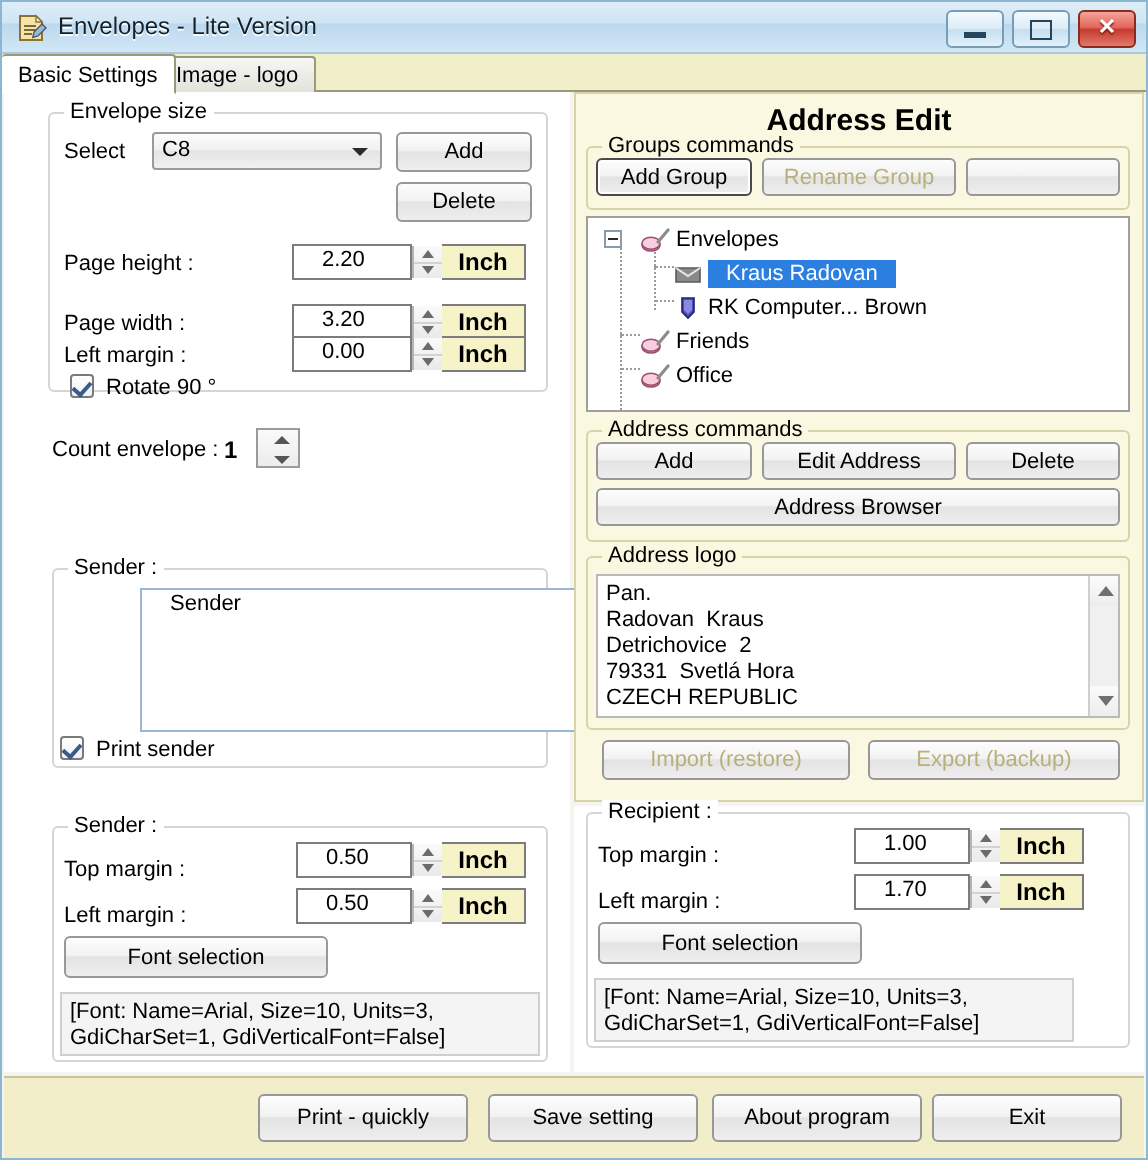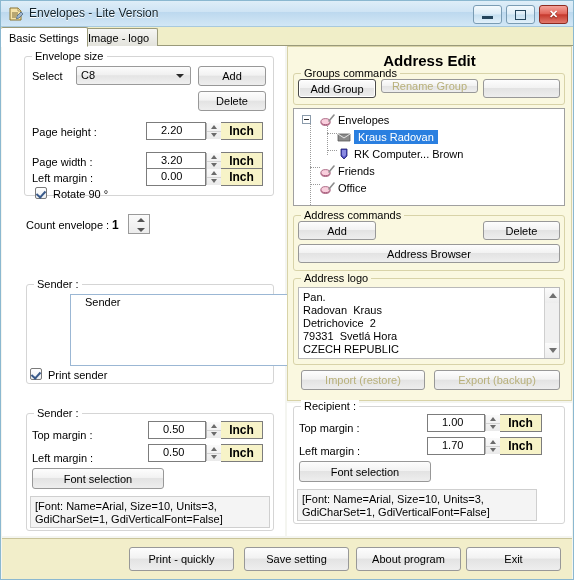--- a/index.html
+++ b/index.html
@@ -163,21 +163,21 @@
     border:solid #3a5a8a;border-width:0 2px 2px 0;transform:rotate(42deg);
   }
 
   
   .tree{
     position:absolute;box-sizing:border-box;background:#ffffff;border:1px solid #a0a0a0;
     overflow:hidden;
   }
   .tnode{position:absolute;font-size:11px;white-space:nowrap;}
   .tnode .tlabel{position:absolute;left:20px;top:0;line-height:14px;}
-  .tnode .tlabel.sel{background:#2a7fe0;color:#fff;padding:0 4px;left:18px;}
+  .tnode .tlabel.sel{background:#2a7fe0;color:#fff;padding:0 9px;left:18px;}
   .expander{
     position:absolute;left:0;top:2px;width:9px;height:9px;box-sizing:border-box;
     border:1px solid #8b9bab;background:#fff;cursor:pointer;
   }
   .expander:before{content:"";position:absolute;left:1px;top:3px;width:5px;height:1px;background:#2a2a2a;}
   .dline{position:absolute;background:transparent;border-top:1px dotted #9a9a9a;height:0;}
   .dlinev{position:absolute;border-left:1px dotted #9a9a9a;width:0;}
 
   
   .avtext{position:absolute;font-size:11px;line-height:13px;white-space:pre;}
@@ -361,21 +361,21 @@
   <div class="right-pane">
 
     <div class="lbl lbl-b" style="left:0;right:0;top:5px;width:100%;text-align:center;font-size:15px;">Address Edit</div>
 
     <div class="gbox" style="left:5px;top:26px;width:272px;height:32px;background:#faf8e0;">
       <span class="legend" style="background:#faf8e0;">Groups commands</span>
     </div>
     <div class="btn focus" style="left:10px;top:32px;width:78px;height:19px;">
       <span>Add Group</span>
     </div>
-    <div class="btn dis" style="left:93px;top:32px;width:97px;height:14px;">
+    <div class="btn dis" style="left:93px;top:32px;width:97px;height:19px;">
       <span>Rename Group</span>
     </div>
     <div class="btn dis" style="left:195px;top:32px;width:77px;height:19px;">
       <span></span>
     </div>
 
     <div class="tree" style="left:5px;top:61px;width:272px;height:98px;">
 
       <div class="dlinev" style="left:16px;top:14px;height:82px;"></div>
       <div class="dlinev" style="left:33px;top:14px;height:32px;"></div>
@@ -438,20 +438,23 @@
         <span class="tlabel" style="left:36px;">Office</span>
       </div>
     </div>
 
     <div class="gbox" style="left:5px;top:168px;width:272px;height:56px;background:#faf8e0;">
       <span class="legend" style="background:#faf8e0;">Address commands</span>
     </div>
     <div class="btn" style="left:10px;top:174px;width:78px;height:19px;">
       <span>Add</span>
     </div>
+    <div class="btn" style="left:93px;top:174px;width:97px;height:19px;">
+      <span>Edit Address</span>
+    </div>
     <div class="btn" style="left:195px;top:174px;width:77px;height:19px;">
       <span>Delete</span>
     </div>
     <div class="btn" style="left:10px;top:197px;width:262px;height:19px;">
       <span>Address Browser</span>
     </div>
 
     <div class="gbox" style="left:5px;top:231px;width:272px;height:87px;background:#faf8e0;">
       <span class="legend" style="background:#faf8e0;">Address logo</span>
     </div>

